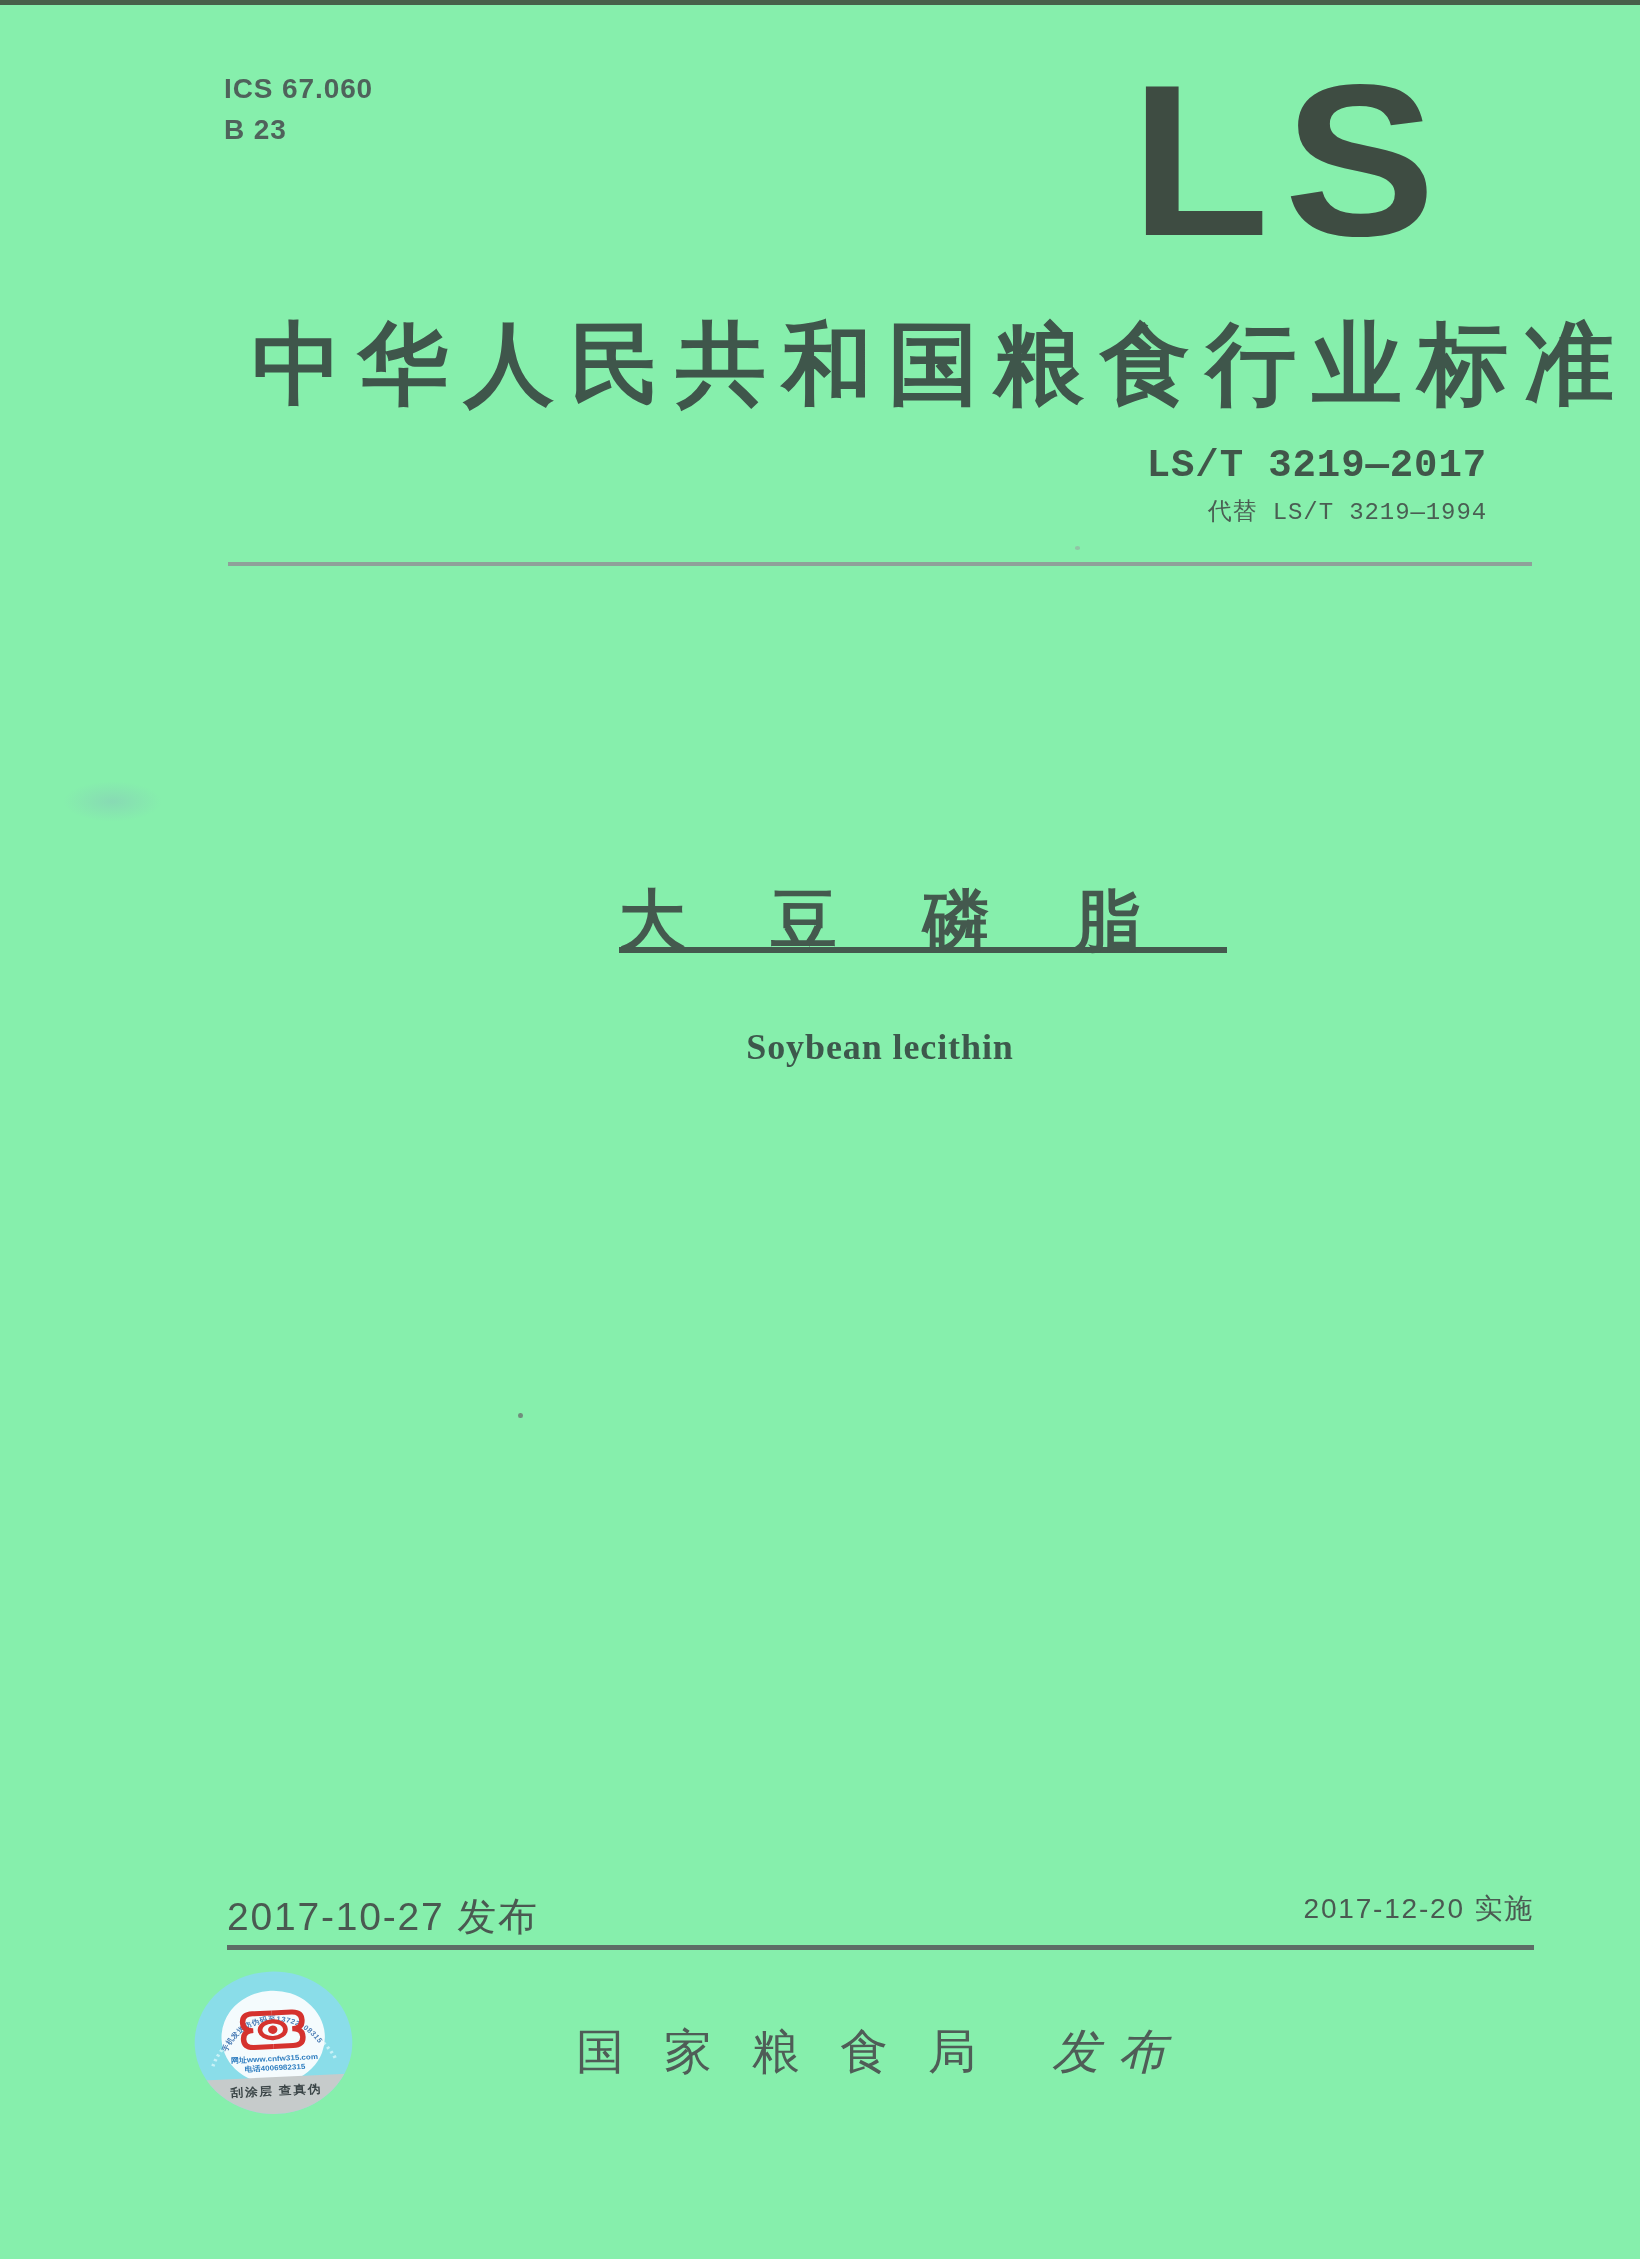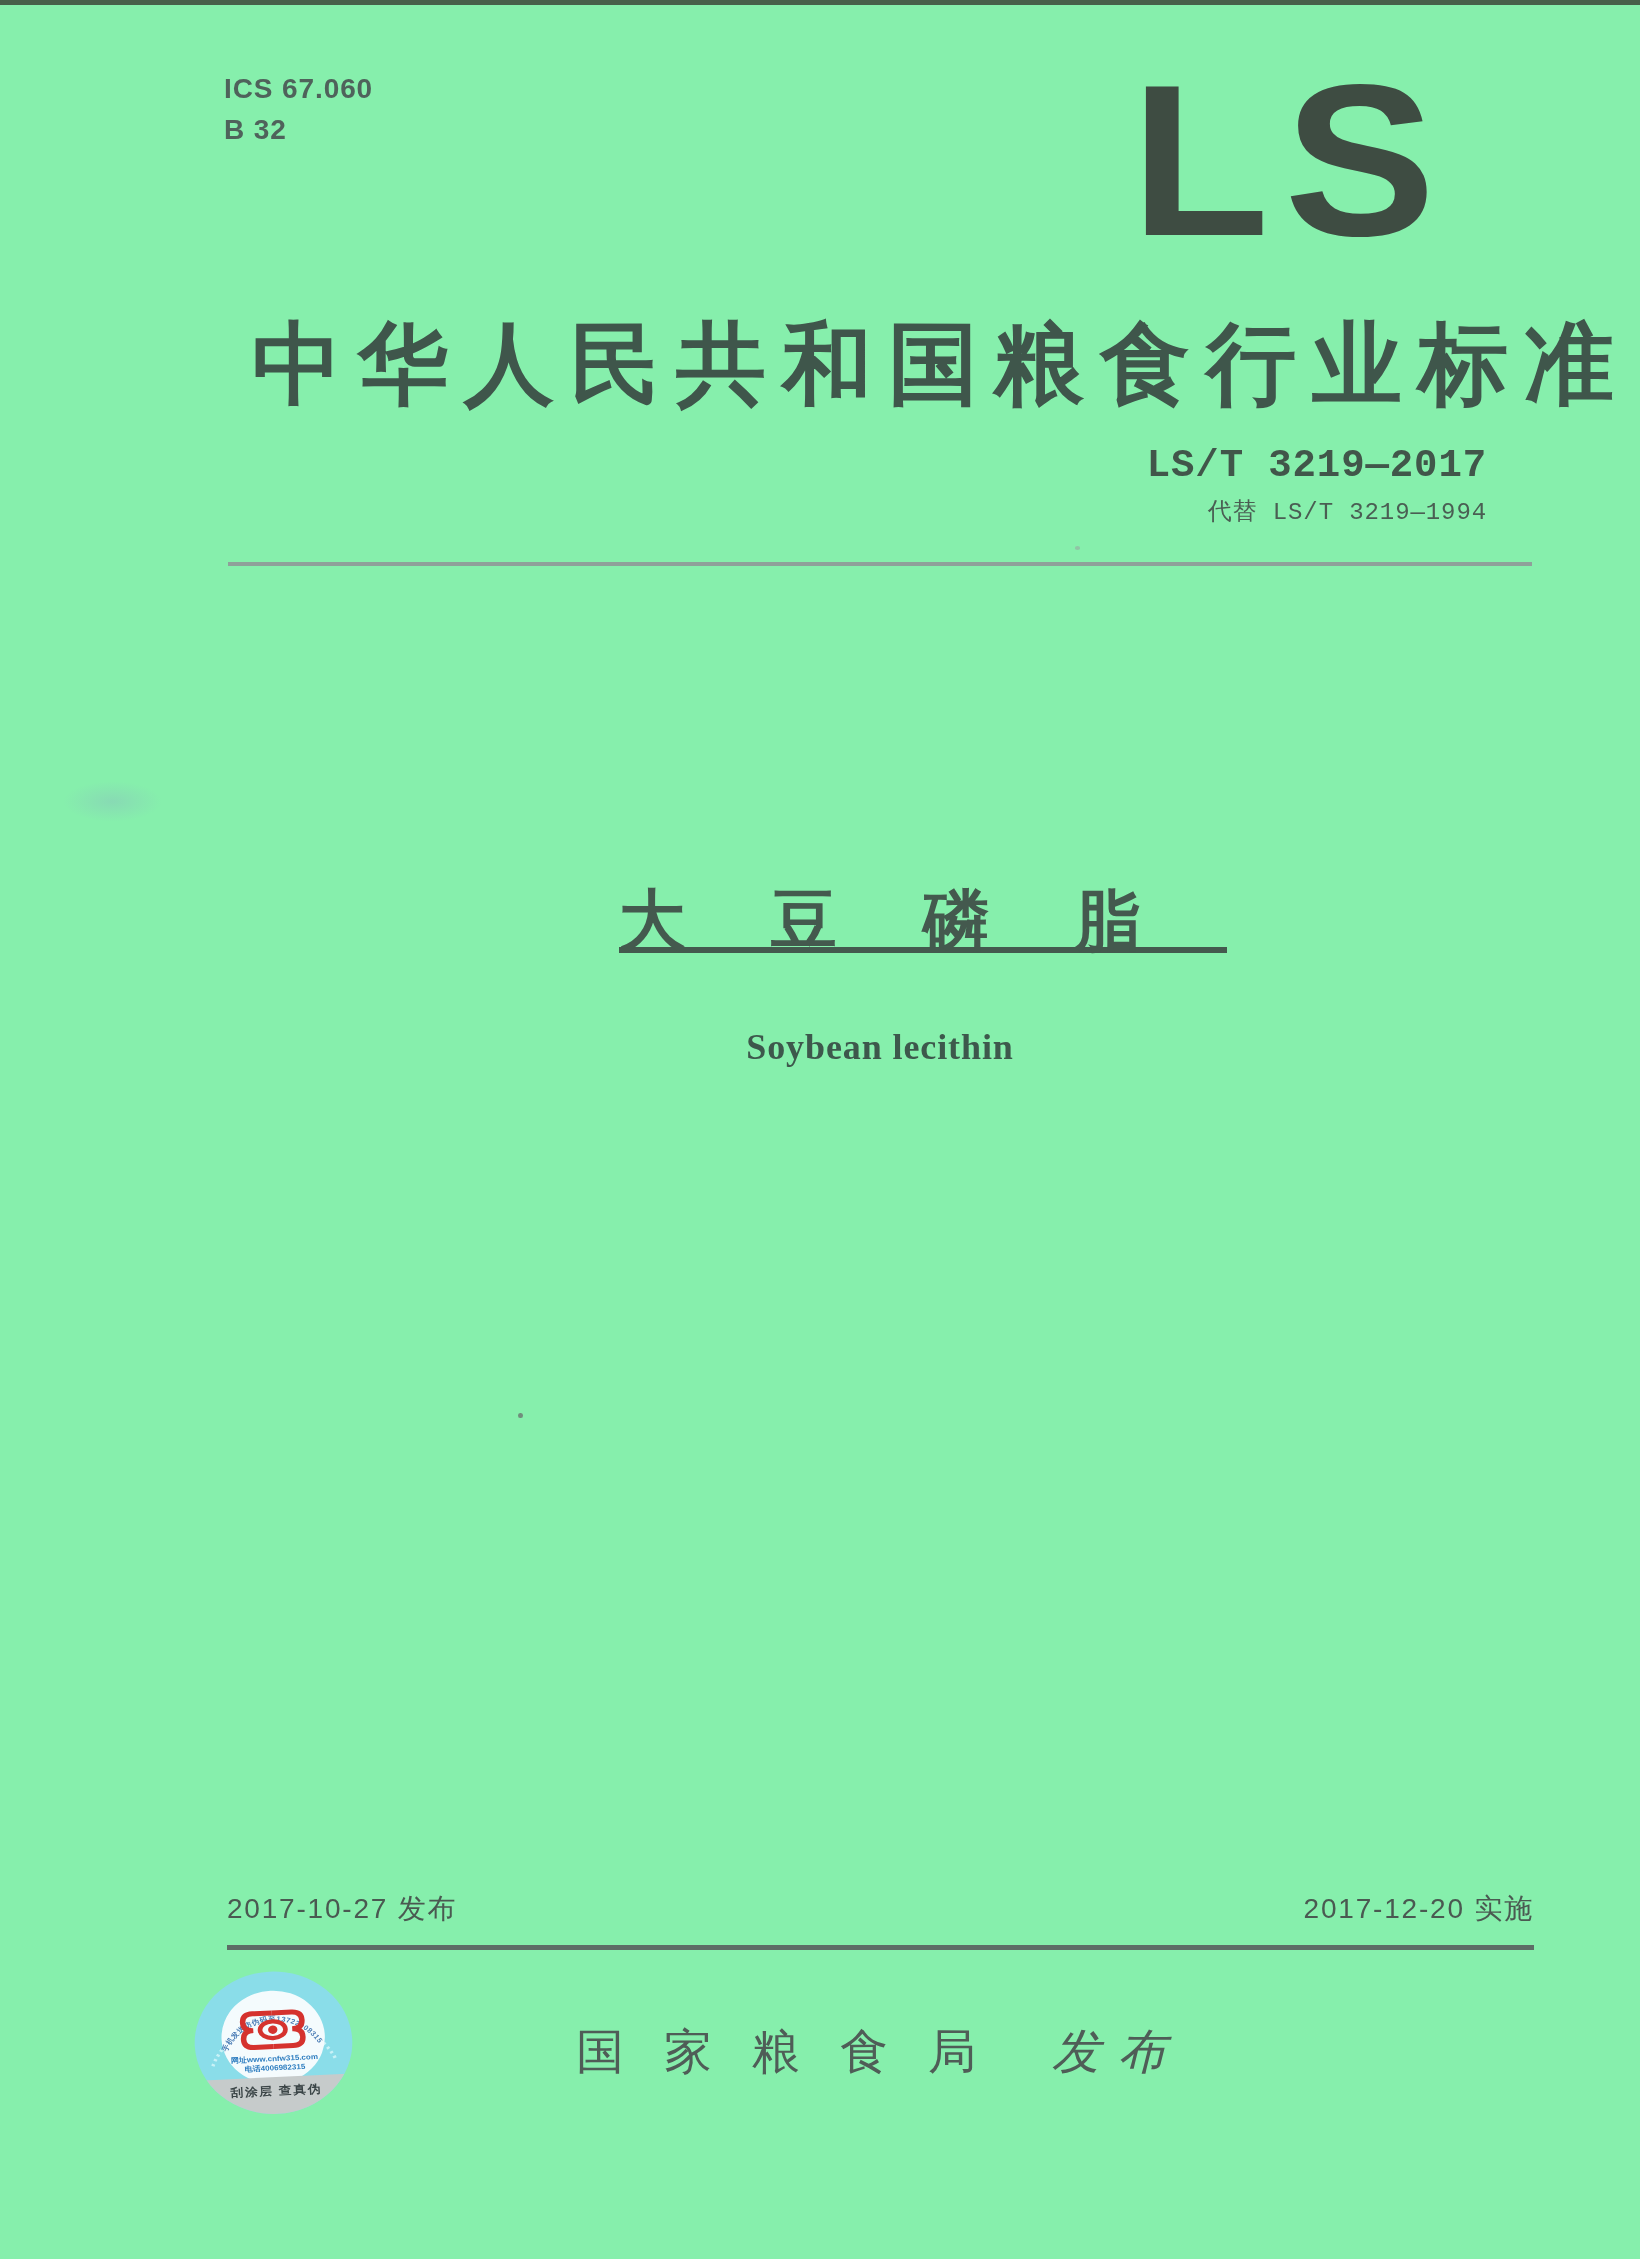--- a/index.html
+++ b/index.html
@@ -47,21 +47,21 @@
     font-size:66px; font-weight:bold; white-space:nowrap;
     letter-spacing:86px; color:#44594e;text-decoration:underline;
   }
   .title-en {
     position:absolute; left:880px; top:1026px; transform:translateX(-50%);
     font-family:"Liberation Serif", serif; font-weight:bold;
     font-size:36px; letter-spacing:0.9px; color:#3d584c; white-space:nowrap;text-align:right;
   }
   .issue-date {
     position:absolute; left:227px; top:1890px;
-    font-size:28px; letter-spacing:1.8px; color:#4a5951; white-space:nowrap;
+    font-size:39px; letter-spacing:1.8px; color:#4a5951; white-space:nowrap;
   }
   .impl-date {
     position:absolute; right:107px; top:1890px;
     font-size:28px; letter-spacing:1.8px; color:#4a5951; white-space:nowrap;
   }
   .rule-bottom {
     position:absolute; left:227px; top:1945px; width:1307px; height:4.5px;
     background:#5d6d66;
   }
   .publisher-line {
@@ -90,21 +90,21 @@
 </style>
 </head>
 <body>
 
 <div class="page">
 
   <div class="top-edge"></div>
 
   <div class="ics-block">
     <div>ICS 67.060</div>
-    <div>B 32</div>
+    <div>B 23</div>
   </div>
 
   <div class="ls-logo">LS</div>
 
   <div class="org-title">中华人民共和国粮食行业标准</div>
 
   <div class="std-block">
     <div class="std-number">LS/T 3219—2017</div>
     <div class="std-replaces">代替 LS/T 3219—1994</div>
   </div>

